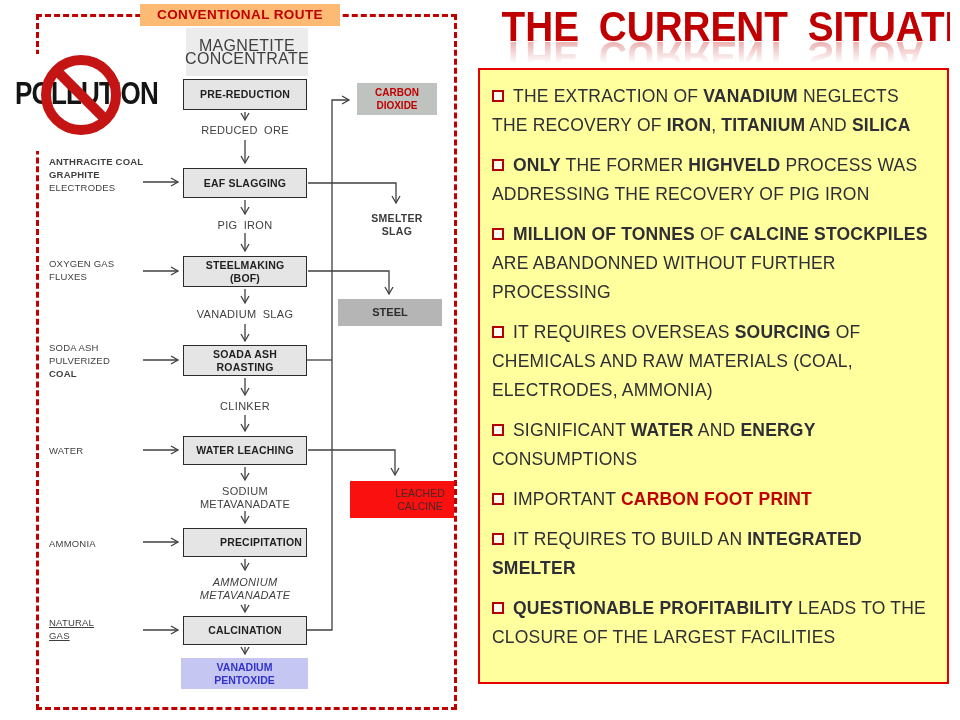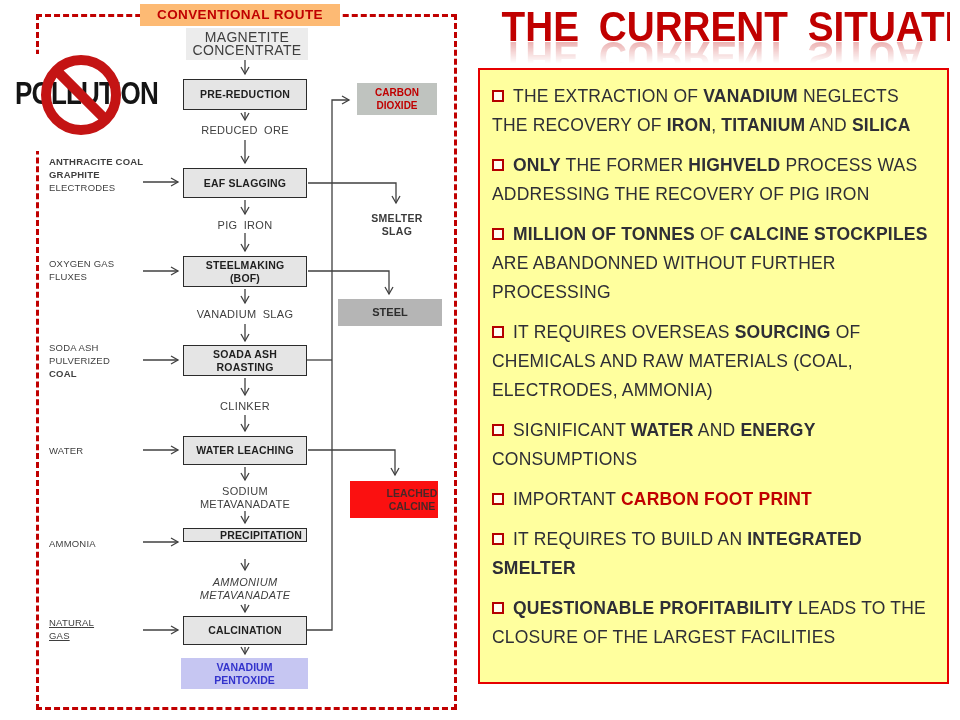--- a/index.html
+++ b/index.html
@@ -26,39 +26,39 @@
 
   .fc-box{position:absolute;display:flex;align-items:center;justify-content:center;
          text-align:center;white-space:pre-line;z-index:2;box-sizing:border-box;line-height:13px;}
   .process{background:#e5e5e5;border:1.4px solid #2b2b2b;font-weight:bold;font-size:10.5px;
          color:#1f1f1f;letter-spacing:.2px;}
   .fc-label{position:absolute;text-align:center;white-space:pre-line;font-size:11px;
          color:#3f3f3f;letter-spacing:.3px;line-height:12.5px;word-spacing:3px;z-index:2;}
   .in-label{position:absolute;left:49px;width:100px;text-align:left;white-space:pre-line;
          font-size:9.5px;color:#3f3f3f;letter-spacing:.2px;line-height:13px;z-index:2;}
 
-  #n-mag{left:186px;top:28px;width:122px;height:32px;background:var(--light-gray-box);
-         color:#3f3f3f;font-size:14px;letter-spacing:.3px;}
+  #n-mag{left:186px;top:28px;width:122px;height:48px;background:var(--light-gray-box);
+         color:#3f3f3f;font-size:16px;letter-spacing:.3px;}
   #n-pre{left:183px;top:79px;width:124px;height:31px;}
   #n-eaf{left:183px;top:168px;width:124px;height:30px;}
   #n-stm{left:183px;top:256px;width:124px;height:31px;}
   #n-sar{left:183px;top:345px;width:124px;height:31px;}
   #n-wl {left:183px;top:436px;width:124px;height:29px;}
-  #n-pcp{left:183px;top:528px;width:124px;height:14px;padding-left:32px;}
+  #n-pcp{left:183px;top:528px;width:124px;height:29px;padding-left:32px;}
   #n-cal{left:183px;top:616px;width:124px;height:29px;}
   #n-vp {left:181px;top:658px;width:127px;height:31px;background:var(--lavender-box);
          color:var(--blue-text);font-weight:bold;font-size:10.5px;}
   #n-co2{left:357px;top:83px;width:80px;height:32px;background:var(--gray-green-box);
          color:var(--accent);font-weight:bold;font-size:10px;}
   #n-slag{left:358px;top:212px;width:78px;font-weight:bold;font-size:10.5px;color:#3a3a3a;
          line-height:13px;}
   #n-steel{left:338px;top:299px;width:104px;height:27px;background:var(--gray-box);
          font-weight:bold;font-size:11px;color:#2e2e2e;}
-  #n-lc {left:350px;top:481px;width:88px;height:37px;background:var(--red-box);
-         color:var(--red-box-text);font-weight:bold;font-size:10.5px;padding-left:36px;}
+  #n-lc {left:350px;top:481px;width:104px;height:37px;background:var(--red-box);
+         color:var(--red-box-text);font-weight:normal;font-size:10.5px;padding-left:36px;}
 
   #s-ro{left:183px;top:124px;width:124px;}
   #s-pi{left:183px;top:219px;width:124px;}
   #s-vs{left:183px;top:308px;width:124px;}
   #s-ck{left:183px;top:400px;width:124px;}
   #s-sm{left:183px;top:485px;width:124px;}
   #s-am{left:183px;top:576px;width:124px;font-style:italic;}
 
   #i-anth{top:155px;} #i-oxy{top:257px;} #i-soda{top:341px;}
   #i-wat{top:444px;}  #i-amm{top:537px;} #i-nat{top:616px;text-decoration:underline;}

